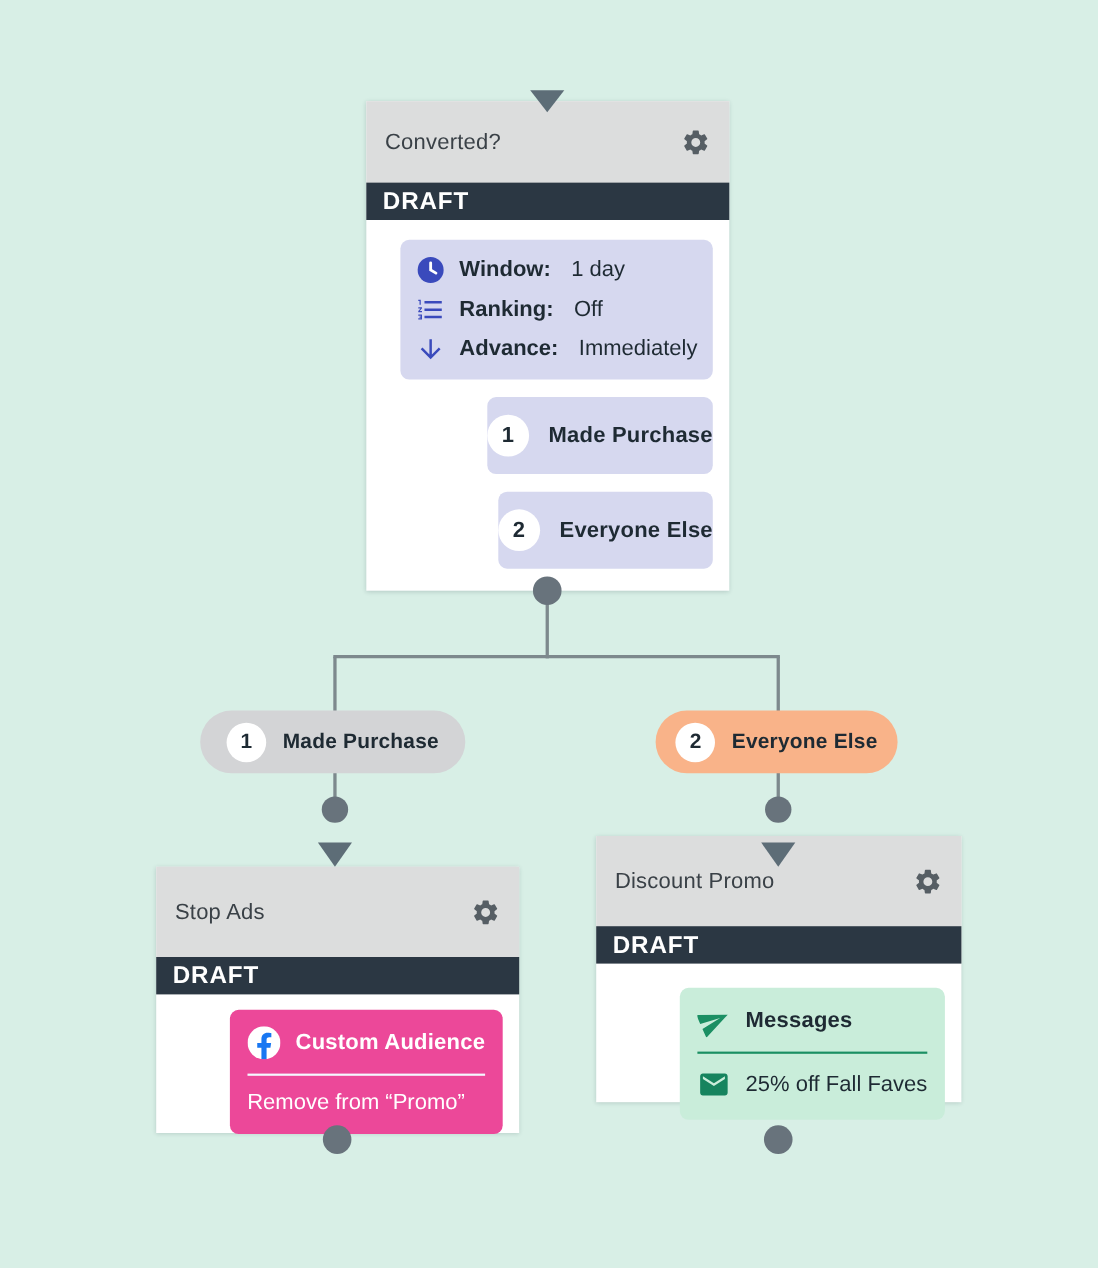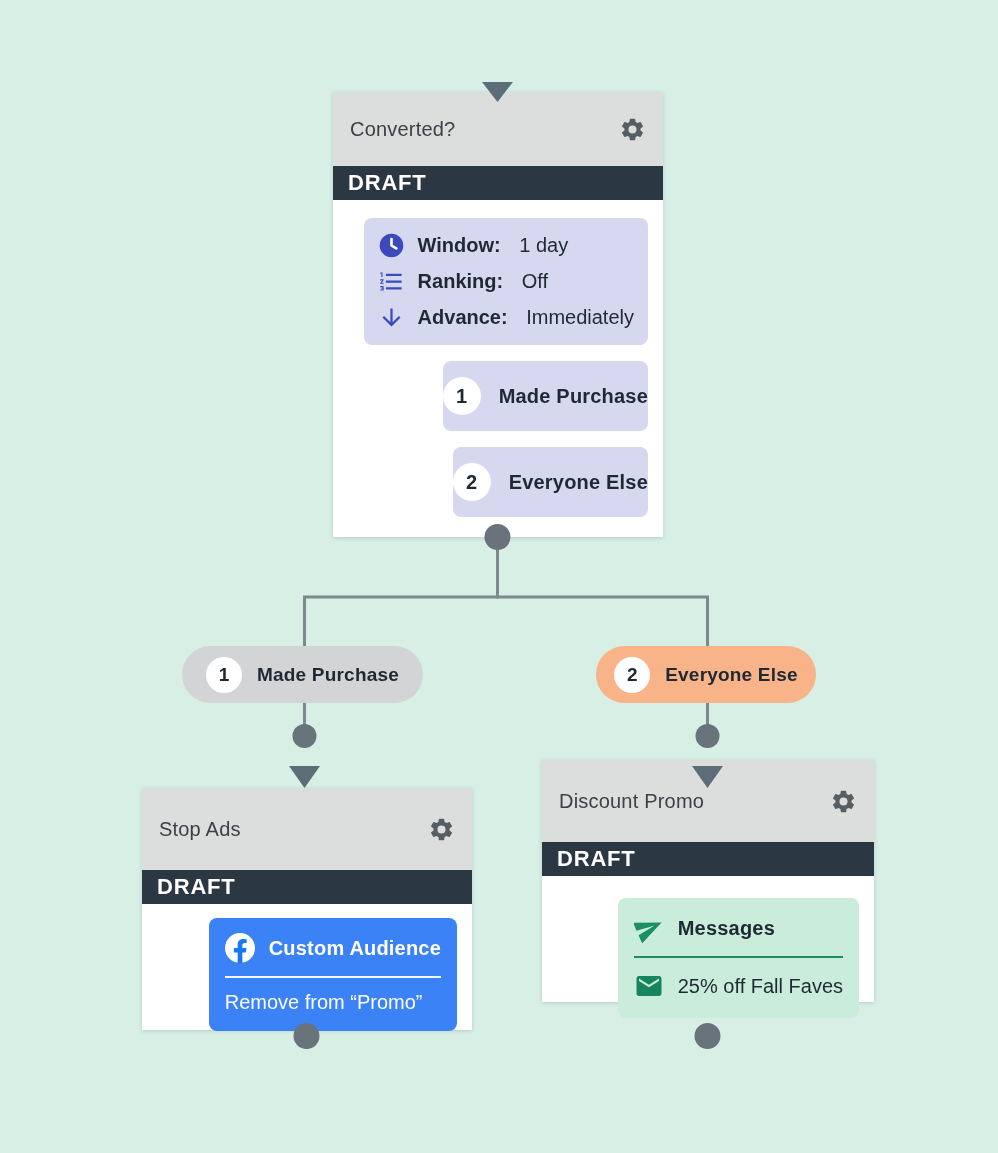--- a/index.html
+++ b/index.html
@@ -70,21 +70,21 @@
     display:flex; align-items:center; justify-content:center; gap:15px;
     cursor:pointer;
   }
   .pill--gray { background:#d3d4d6; }
   .pill--orange { background:#f9b389; }
   .pill .num-circle { width:36px; height:36px; font-size:19px; }
   .pill-label { font-weight:bold; font-size:19px; color:#1e2a33; letter-spacing:.2px; }
 
   
   .action-box { border-radius:8px; padding:15px 16px 17px; }
-  .action-box.fb { background:#3b82f6; color:#ffffff; }
+  .action-box.fb { background:#ec4899; color:#ffffff; }
   .action-box.msg { background:#c9edda; color:#1e2a33; }
   .action-row { display:flex; align-items:center; gap:14px; font-size:20px; }
   .action-row .ic { width:30px; height:30px; flex:0 0 auto; display:flex; align-items:center; justify-content:center; }
   .action-title { font-weight:bold; letter-spacing:.2px; }
   .divider-white { border:none; border-top:2px solid #f4f8ff; margin:13px 0; }
   .divider-green { border:none; border-top:2px solid #1b8f63; margin:13px 0; }
 </style>
 </head>
 <body>
 

